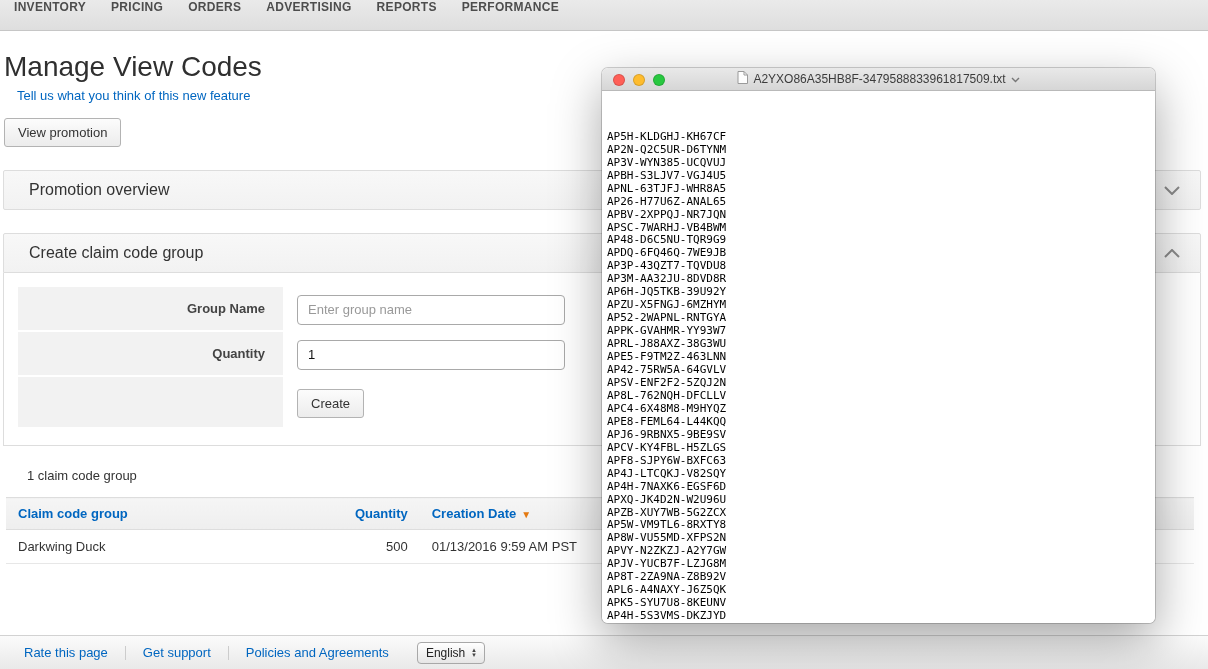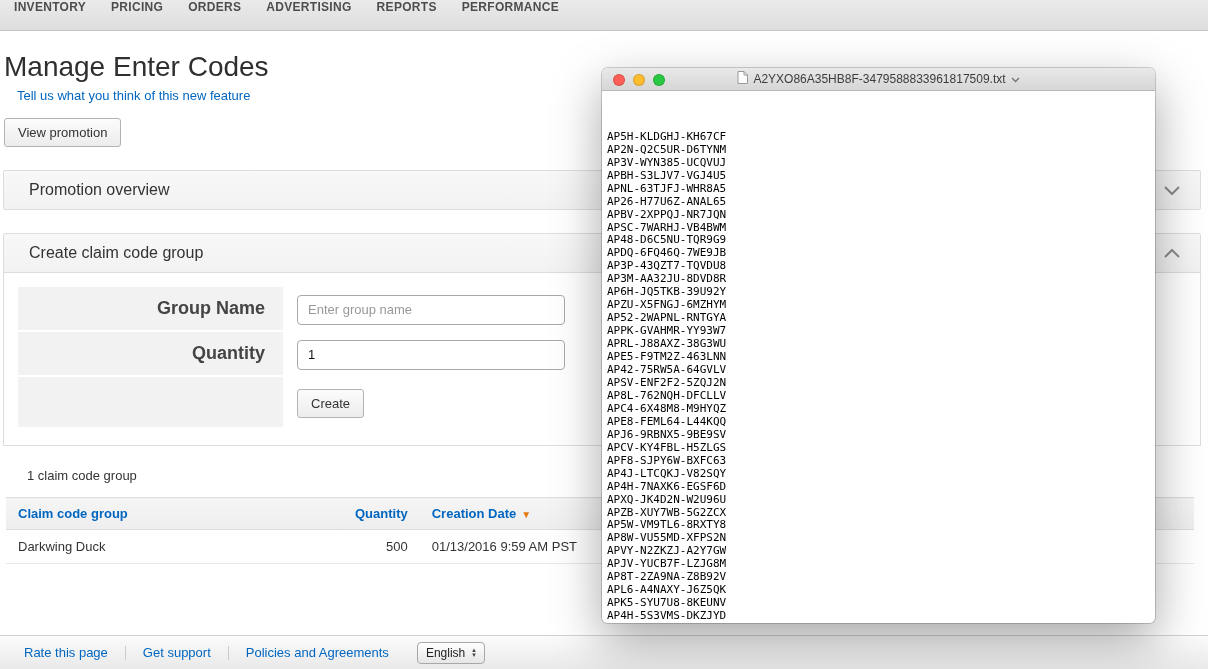--- a/index.html
+++ b/index.html
@@ -39,21 +39,21 @@
     border:1px solid #ddd; border-top:none; background:#fff;
     padding:14px 14px 16px 14px;
   }
   .chev{ display:flex; align-items:center; }
   
   .frow{ display:flex; min-height:45px; }
   .frow:last-child{ min-height:52px; }
   .flabel{
     width:265px; background:#f2f2f2; border-bottom:2px solid #fff;
     display:flex; align-items:center; justify-content:flex-end;
-    padding-right:18px; font-weight:bold; font-size:18px; color:#444;
+    padding-right:18px; font-weight:bold; font-size:13px; color:#444;
   }
   .fvalue{ flex:1; display:flex; align-items:center; padding-left:14px; background:#fff; }
   .tinput{
     width:268px; height:30px; border:1px solid #a9a9a9; border-radius:4px;
     padding:0 10px; font-size:13px; font-family:"Liberation Sans",sans-serif; color:#111;
   }
   .tinput::placeholder{ color:#999; }
   
   .countline{ margin:22px 0 14px 24px; font-size:13px; color:#333; }
   table.groups{ width:calc(100% - 10px); margin-left:3px; border-collapse:collapse; font-size:13px; }
@@ -115,21 +115,21 @@
 
 <a class="navitem">INVENTORY</a>
     <a class="navitem">PRICING</a>
     <a class="navitem">ORDERS</a>
     <a class="navitem">ADVERTISING</a>
     <a class="navitem">REPORTS</a>
     <a class="navitem">PERFORMANCE</a>
   </nav>
 
 <div class="content">
-  <h1 class="pagetitle">Manage Enter Codes</h1>
+  <h1 class="pagetitle">Manage View Codes</h1>
   <a class="feedback">Tell us what you think of this new feature</a>
   <div>
     <button class="btn viewpromo">View promotion</button>
   </div>
 
   <section class="panel">
     <div class="panel-header">
       <span>Promotion overview</span>
       <span class="chev">
         <svg width="16" height="9" viewBox="0 0 16 9">

